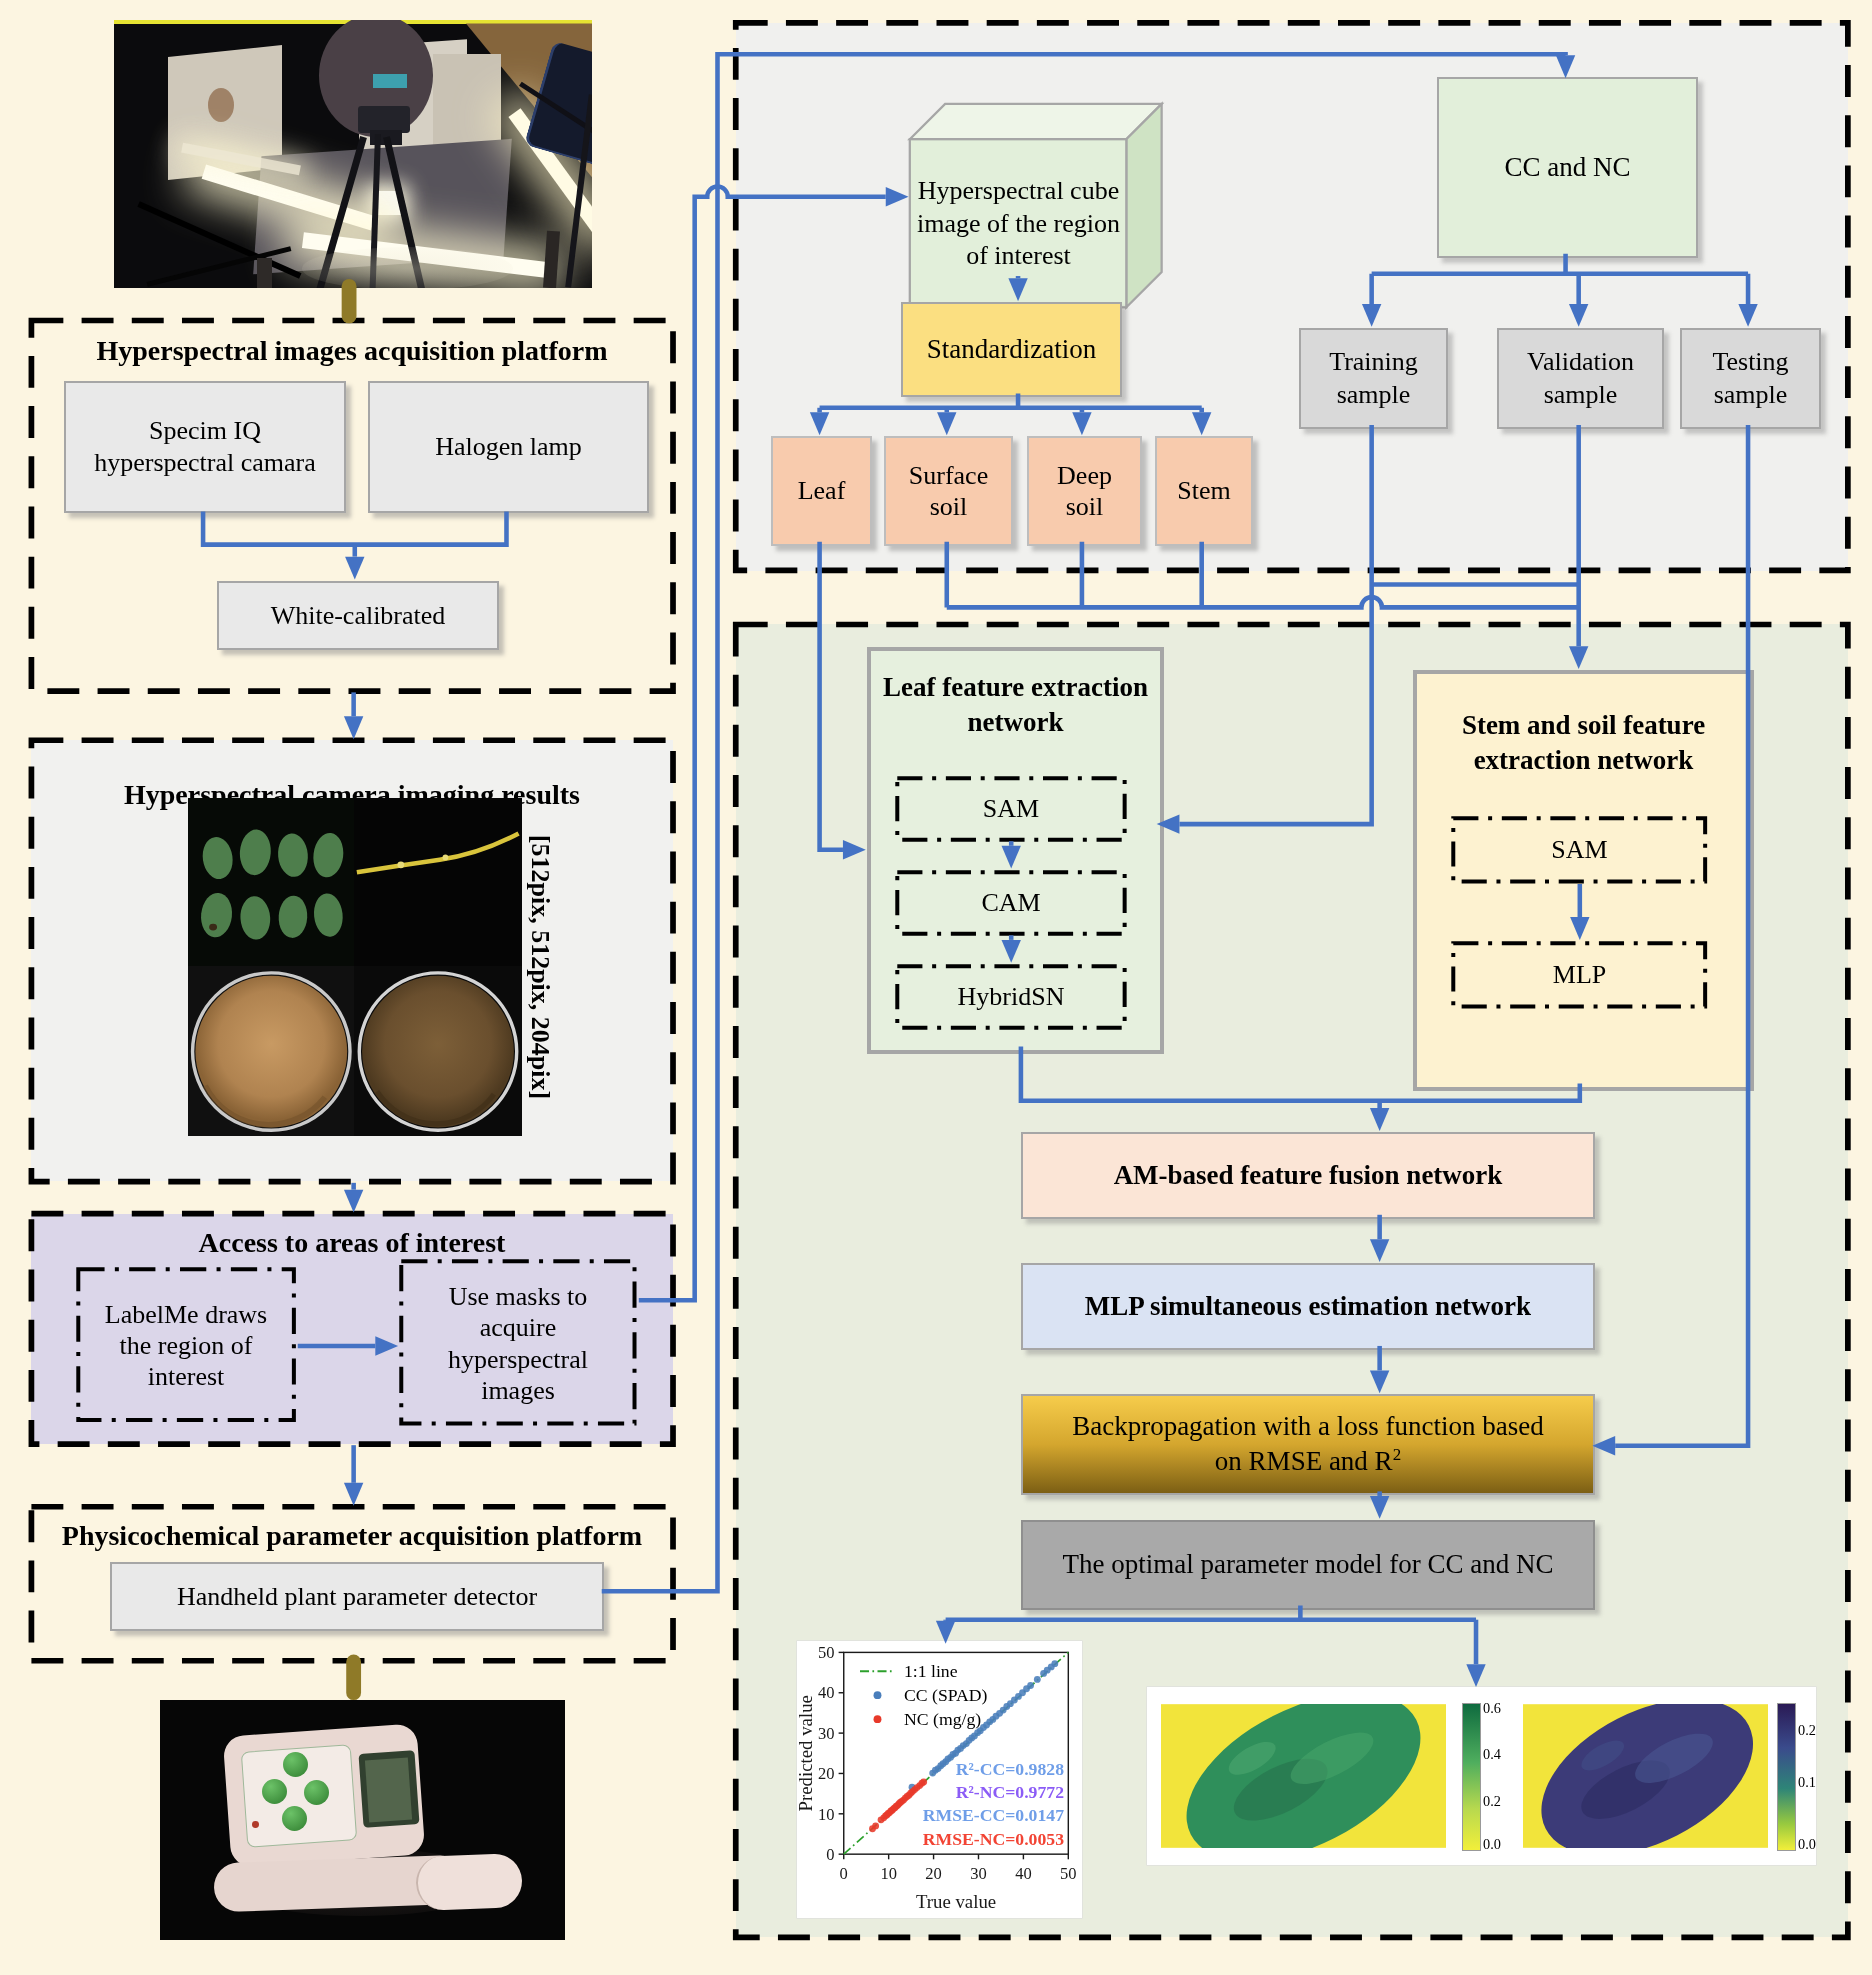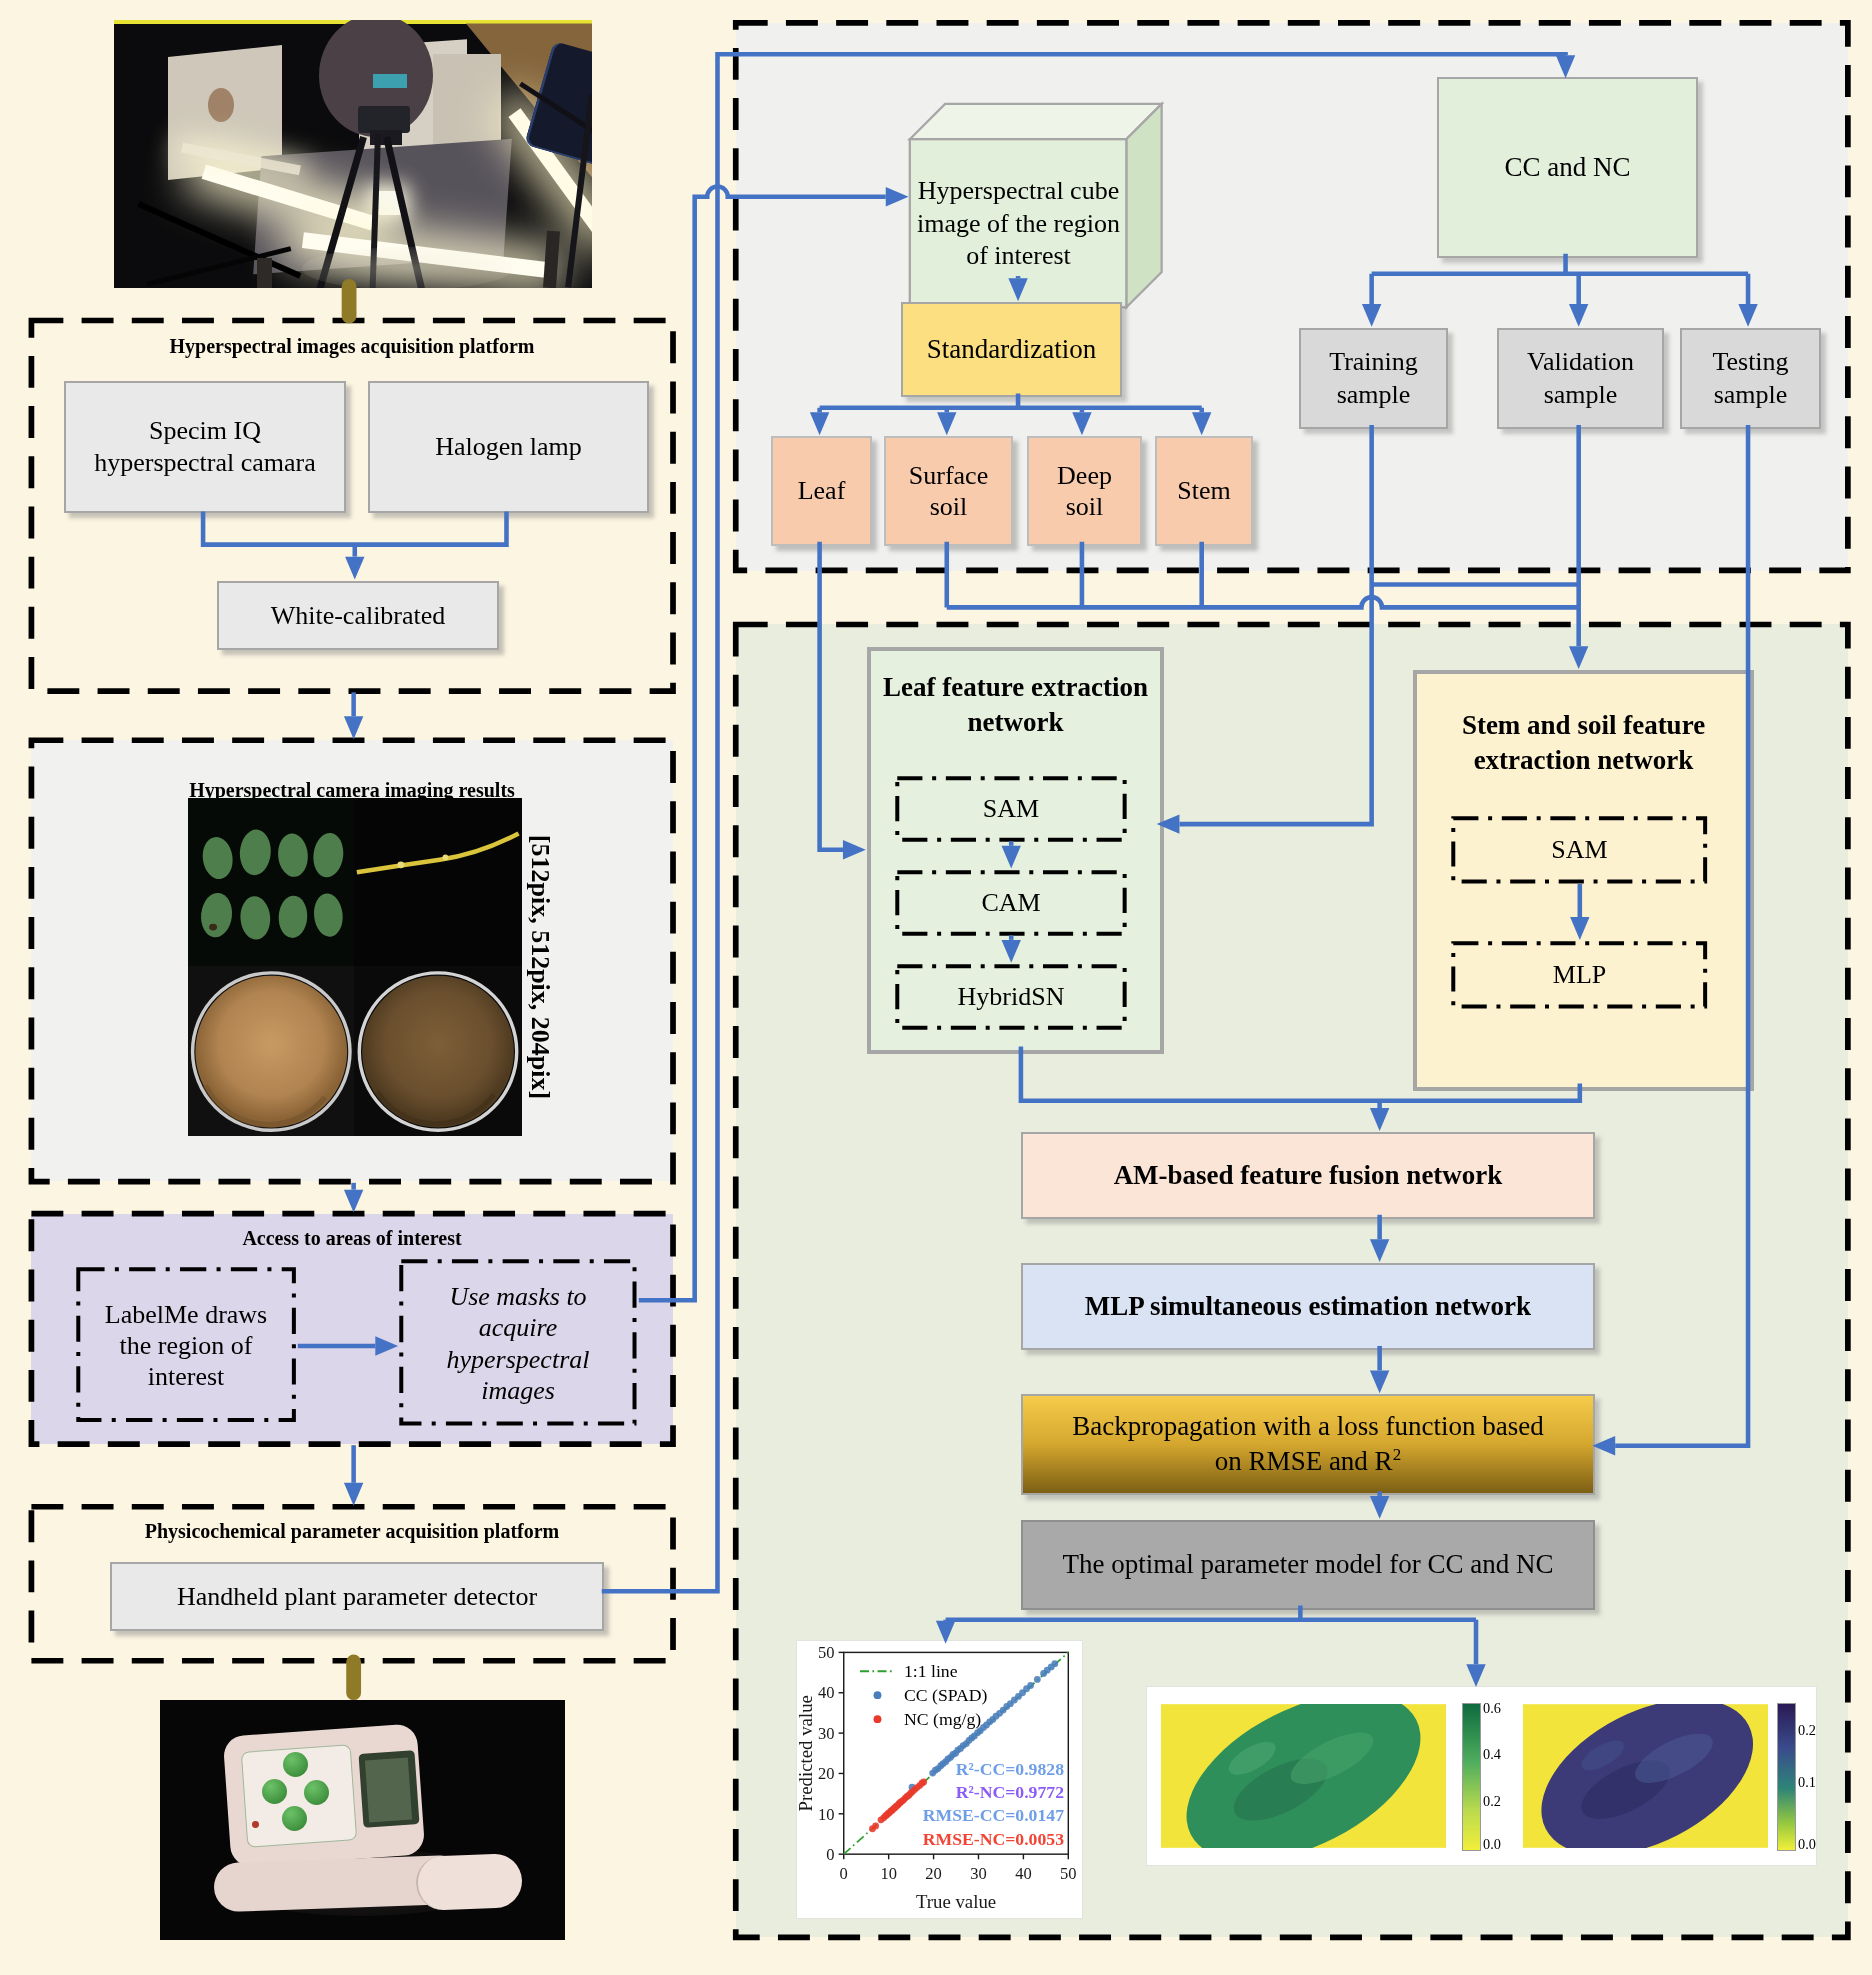--- a/index.html
+++ b/index.html
@@ -1,20 +1,20 @@
 <!DOCTYPE html>
 <html style="font-size:9px"><head>
 <meta charset="utf-8">
 <style>
   html,body{margin:0;padding:0;background:#FCF5E1;}
   #canvas{position:relative;width:1873px;height:1975px;background:#FCF5E1;overflow:hidden;
           font-family:"Liberation Serif","DejaVu Serif",serif;color:#000;}
   .abs{position:absolute;}
   .sect{position:absolute;}
-  .title{position:absolute;left:0;right:0;text-align:center;font-weight:bold;font-size:20px;}
+  .title{position:absolute;left:0;right:0;text-align:center;font-weight:bold;font-size:28px;}
   .gbox{position:absolute;background:#E9E9E9;border:2.3px solid #A6A6A6;display:flex;align-items:center;
         justify-content:center;text-align:center;font-size:26px;line-height:1.22;
         box-shadow:5.1px 5.1px 4px rgba(130,130,130,.45);}
   .obox{position:absolute;background:#F8CBAD;border:2.3px solid #BDBDBD;display:flex;align-items:center;
         justify-content:center;text-align:center;font-size:26px;line-height:1.2;
         box-shadow:5.1px 5.1px 4px rgba(130,130,130,.45);}
   .sbox{position:absolute;background:#D9D9D9;border:2.3px solid #A6A6A6;display:flex;align-items:center;
         justify-content:center;text-align:center;font-size:26px;line-height:1.25;
         box-shadow:5.1px 5.1px 4px rgba(130,130,130,.4);}
   .netbox{position:absolute;border:4.6px solid #A6A6A6;}
@@ -139,21 +139,21 @@
   <div class="ddbox" style="left:76px;top:1267px;width:220px;height:157px;">
     <svg preserveAspectRatio="none" viewBox="0 0 385 276" width="220" height="157">
         <rect x="4" y="4" width="98%" height="96%" fill="none" stroke="#000" stroke-width="7" stroke-dasharray="46 18 7 18"></rect>
       </svg>
     <span style="padding:0 19.4px;">LabelMe draws the region of interest</span>
   </div>
   <div class="ddbox" style="left:399px;top:1259px;width:238px;height:169px;">
     <svg preserveAspectRatio="none" viewBox="0 0 418 296" width="238" height="169">
         <rect x="4" y="4" width="98%" height="96%" fill="none" stroke="#000" stroke-width="7" stroke-dasharray="46 18 7 18"></rect>
       </svg>
-    <span style="padding:0 21.7px;font-style:italic;">Use masks to acquire hyperspectral images</span>
+    <span style="padding:0 21.7px;">Use masks to acquire hyperspectral images</span>
   </div>
 
   <div class="title" style="left:31px;top:1520px;width:642px;">Physicochemical parameter acquisition platform</div>
   <div class="gbox" style="left:110px;top:1562px;width:490px;height:65px;">
       <span>Handheld plant parameter detector</span>
     </div>
 
   <div class="photo" style="left:160px;top:1700px;width:405px;height:240px;background:#060606;">
     <div class="abs" style="left:63px;top:148px;width:274px;height:68px;background:radial-gradient(ellipse,rgba(60,50,48,.6),rgba(0,0,0,0));border-radius:50%;"></div>
     <div class="abs" style="left:67px;top:30px;width:194px;height:131px;background:#E9D8D2;border-radius:20.5px;transform:rotate(-4deg);"></div>

